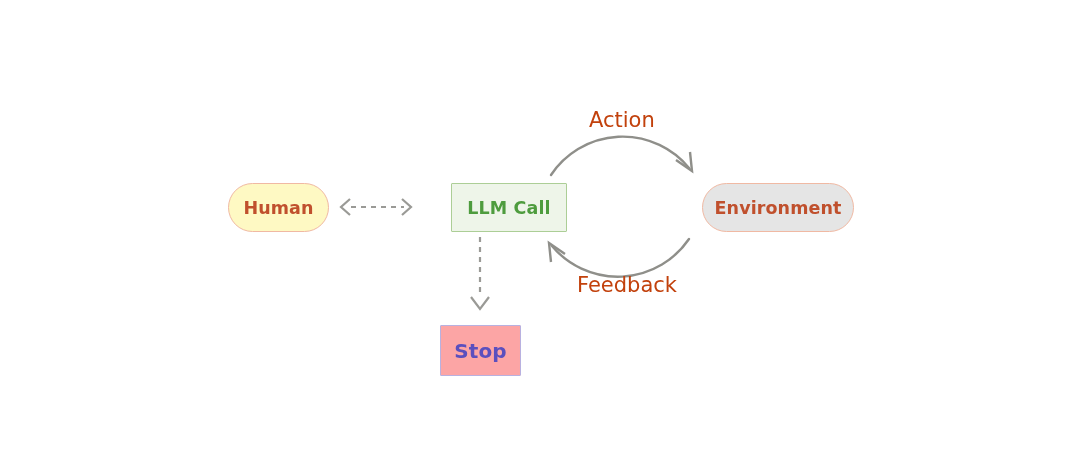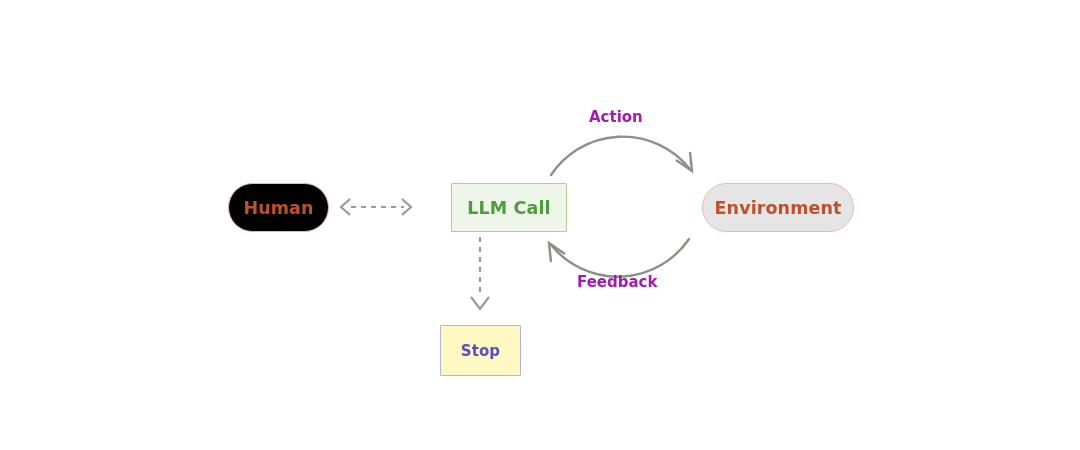--- a/index.html
+++ b/index.html
@@ -38,21 +38,21 @@
     white-space: nowrap;
     user-select: none;
   }
   .node-human {
     left: 228px;
     top: 183px;
     width: 101px;
     height: 49px;
     border: 1.4px solid #f0b9a3;
     border-radius: 26px;
-    background: #000000;
+    background: #fef9c3;
     color: #c0502d;
     font-size: 17.5px;
   }
   .node-llm {
     left: 423px;
     top: 183px;
     width: 116px;
     height: 49px;
     border: 1.4px solid #acce96;
     border-radius: 1px;
@@ -72,29 +72,29 @@
     color: #c0502d;
     font-size: 17.5px;
   }
   .node-stop {
     left: 440px;
     top: 325px;
     width: 81px;
     height: 51px;
     border: 1.4px solid #b8b1e0;
     border-radius: 1px;
-    background: #fef9c3;
+    background: #fca5a5;
     color: #5b4fbe;
-    font-size: 15px;
+    font-size: 20px;
   }
   .edge-label {
     position: absolute;
-    color: #a21caf;
-    font-size: 15px;
-    font-weight: bold;
+    color: #c2410c;
+    font-size: 21px;
+    font-weight: normal;
     white-space: nowrap;
     user-select: none;
   }
   .label-action {
     left: 589px;
     top: 108px;
   }
   .label-feedback {
     left: 577px;
     top: 273px;

